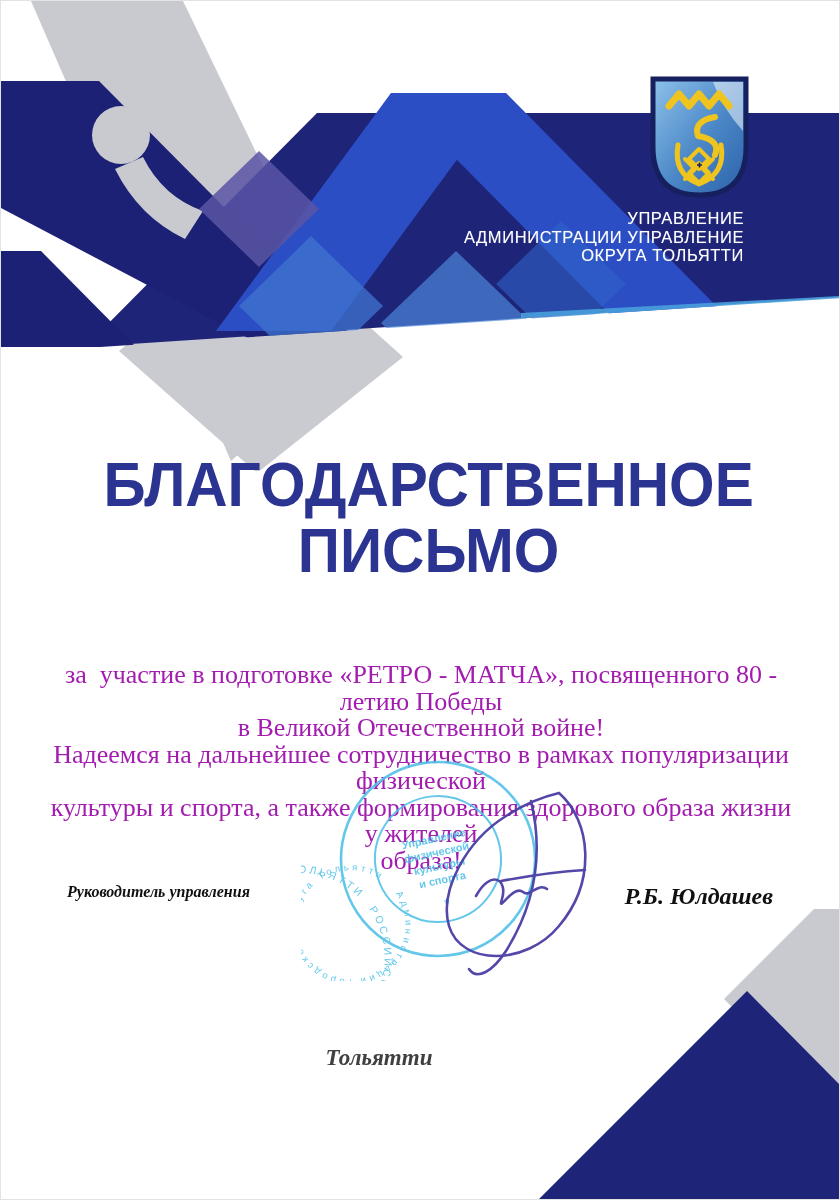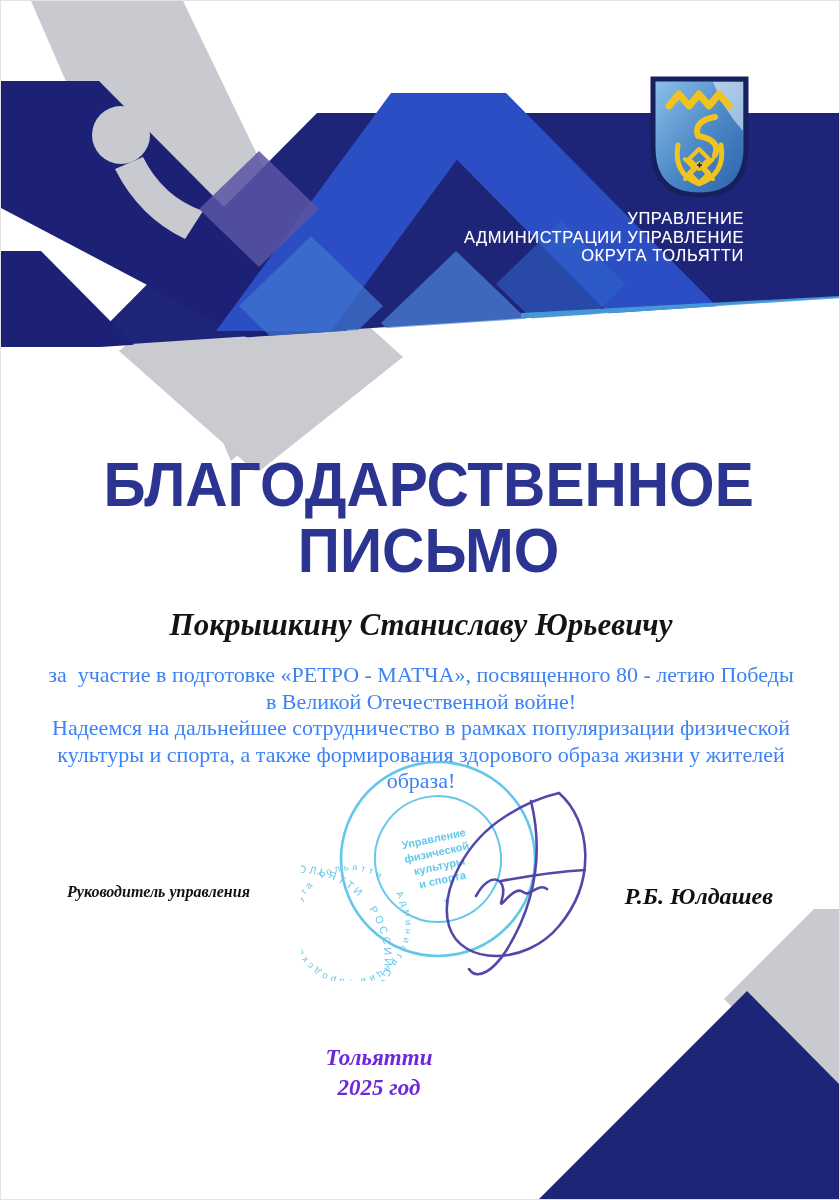--- a/index.html
+++ b/index.html
@@ -21,36 +21,36 @@
     font-weight:bold;font-size:63px;line-height:66px;letter-spacing:0px;padding-left:8px;
   }
   .title-block .tline{display:inline-block;transform:scaleX(.93);white-space:nowrap;}
   
   .recipient{
     top:606px;left:0;width:840px;text-align:center;color:#141414;
     font-family:"Liberation Serif",serif;font-style:italic;font-weight:bold;font-size:31px;
   }
   
   .body-text{
-    top:661px;left:40px;width:760px;text-align:center;color:#3b82f6;
-    font-family:"Liberation Serif",serif;font-size:22px;line-height:26.5px;
+    top:661px;left:40px;width:760px;text-align:center;color:#a21caf;
+    font-family:"Liberation Serif",serif;font-size:26px;line-height:26.5px;
   }
   .body-text div{white-space:pre-wrap;}
   
   .sig-role{
     top:882px;left:66px;color:#101010;z-index:6;
     font-family:"Liberation Serif",serif;font-style:italic;font-weight:bold;font-size:16px;
   }
   .sig-name{
     top:882px;right:66px;color:#101010;z-index:6;
     font-family:"Liberation Serif",serif;font-style:italic;font-weight:bold;font-size:24px;
   }
   
   .footer-block{
-    top:1042px;left:0;width:756px;text-align:center;color:#6d28d9;
+    top:1042px;left:0;width:756px;text-align:center;color:#404040;
     font-family:"Liberation Serif",serif;font-style:italic;font-weight:bold;
     font-size:23px;line-height:30px;
   }
   .deco-top{top:0;left:0;z-index:0;}
   .deco-bottom{bottom:0;right:0;z-index:0;}
   .stamp-layer{top:740px;left:300px;z-index:5;pointer-events:none;}
   .stamp-text{font-family:"Liberation Sans",sans-serif;fill:#4fc0e8;}
 </style>
 </head>
 <body>
@@ -122,21 +122,20 @@
     <div>УПРАВЛЕНИЕ</div>
     <div>АДМИНИСТРАЦИИ УПРАВЛЕНИЕ</div>
     <div>ОКРУГА ТОЛЬЯТТИ</div>
   </div>
 
   <div class="abs title-block">
     <div><span class="tline">БЛАГОДАРСТВЕННОЕ</span></div>
     <div><span class="tline">ПИСЬМО</span></div>
   </div>
 
-  <div class="abs recipient">Покрышкину Станиславу Юрьевичу</div>
 
   <div class="abs body-text">
     <div>за  участие в подготовке «РЕТРО - МАТЧА», посвященного 80 - летию Победы</div>
     <div>в Великой Отечественной войне!</div>
     <div>Надеемся на дальнейшее сотрудничество в рамках популяризации физической</div>
     <div>культуры и спорта, а также формирования здорового образа жизни у жителей</div>
     <div>образа!</div>
   </div>
 
   <svg class="abs stamp-layer" width="320" height="240" viewBox="0 0 320 240">
@@ -169,16 +168,15 @@
       <path d="M175,155 C190,128 207,138 201,158 C196,174 212,143 222,151 C229,157 237,141 246,148"></path>
       <path d="M200,140 C238,133 266,130 284,129"></path>
     </g>
   </svg>
 
   <div class="abs sig-role">Руководитель управления</div>
   <div class="abs sig-name">Р.Б. Юлдашев</div>
 
   <div class="abs footer-block">
     <div>Тольятти</div>
-    <div>2025 год</div>
   </div>
 
 </div>
 
 </body></html>

